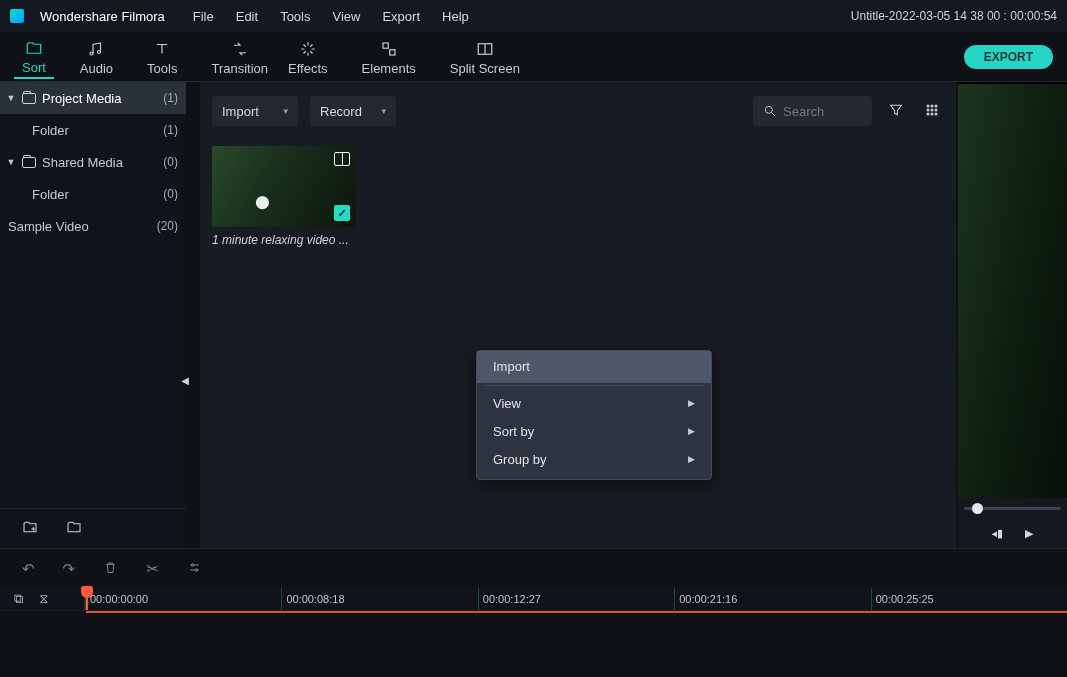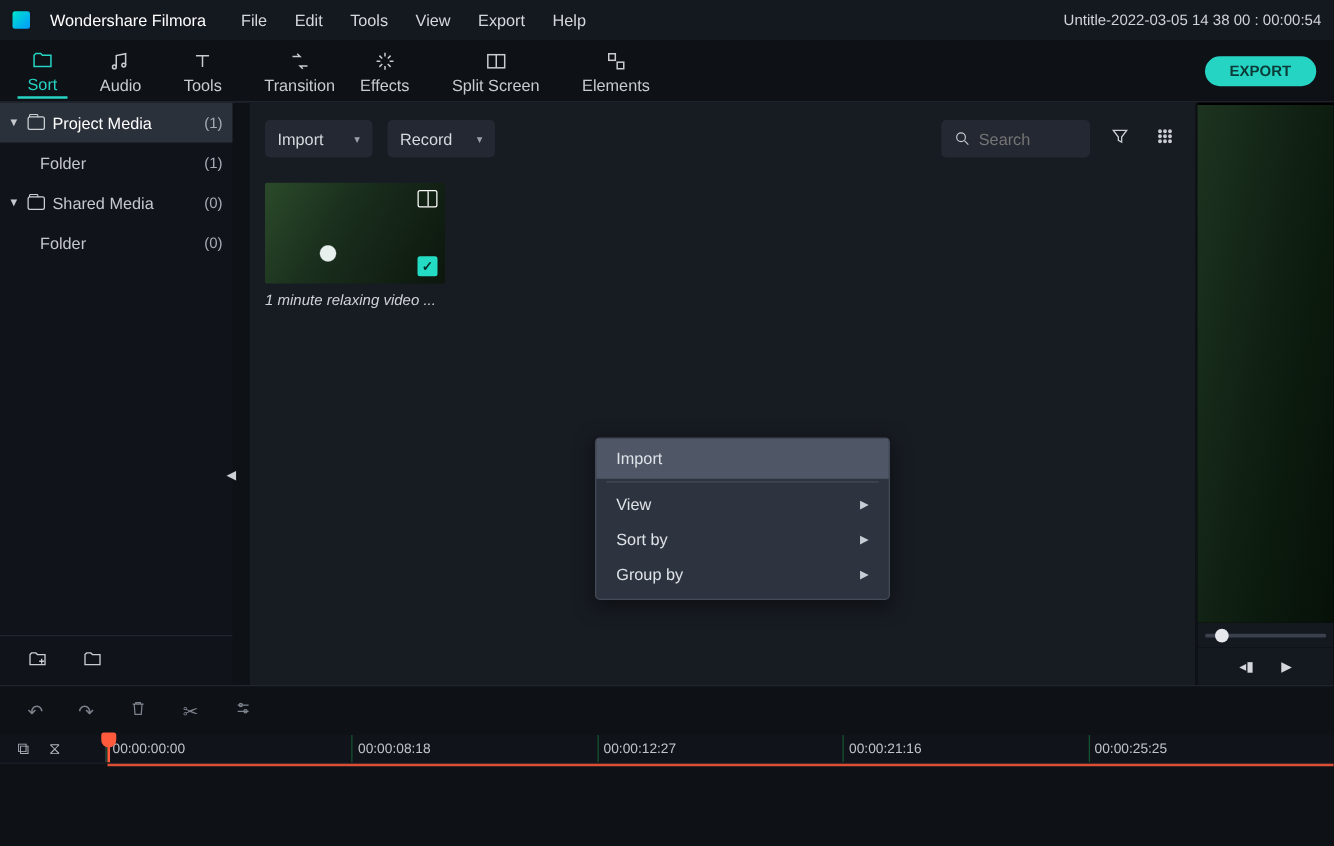--- a/index.html
+++ b/index.html
@@ -149,34 +149,34 @@
     <span class="ic">
         <svg viewBox="0 0 24 24">
           <path d="M12 3v4M12 17v4M3 12h4M17 12h4M6 6l3 3M15 15l3 3M18 6l-3 3M9 15l-3 3"></path>
         </svg>
       </span>
     <span>Effects</span>
   </div>
   <div class="tool-tab" style="margin-left:18px;">
     <span class="ic">
         <svg viewBox="0 0 24 24">
+          <rect x="4" y="4" width="7" height="7"></rect>
+          <rect x="13" y="13" width="7" height="7"></rect>
+        </svg>
+      </span>
+    <span>Elements</span>
+  </div>
+  <div class="tool-tab" style="margin-left:18px;">
+    <span class="ic">
+        <svg viewBox="0 0 24 24">
           <rect x="3" y="5" width="18" height="14"></rect>
           <path d="M12 5v14"></path>
         </svg>
       </span>
     <span>Split Screen</span>
-  </div>
-  <div class="tool-tab" style="margin-left:18px;">
-    <span class="ic">
-        <svg viewBox="0 0 24 24">
-          <rect x="4" y="4" width="7" height="7"></rect>
-          <rect x="13" y="13" width="7" height="7"></rect>
-        </svg>
-      </span>
-    <span>Elements</span>
   </div>
   <div class="spacer"></div>
   <div class="export-btn">EXPORT</div>
 </div>
 
 <div class="mid">
   <div class="sidebar">
     <div class="side-item selected">
       <span class="chev">▼</span>
       <span class="fold-ic"></span>
@@ -189,20 +189,24 @@
     </div>
     <div class="side-item">
       <span class="chev">▼</span>
       <span class="fold-ic"></span>
       <span>Shared Media</span>
       <span class="side-count">(0)</span>
     </div>
     <div class="side-item" style="padding-left:32px;">
       <span>Folder</span>
       <span class="side-count">(0)</span>
+    </div>
+    <div class="side-item" style="padding-left:8px;">
+      <span>Sample Video</span>
+      <span class="side-count">(20)</span>
     </div>
     <div class="collapse-handle">◀</div>
     <div class="side-bottom">
       <span class="mini-ic"><svg viewBox="0 0 24 24" style="width:16px;height:16px;">
             <path d="M3 7l2-2h5l2 2h9v12H3z"></path>
             <path d="M17 12v6M14 15h6"></path>
           </svg></span>
       <span class="mini-ic"><svg viewBox="0 0 24 24" style="width:16px;height:16px;">
             <path d="M3 7l2-2h5l2 2h9v12H3z"></path>
           </svg></span>

